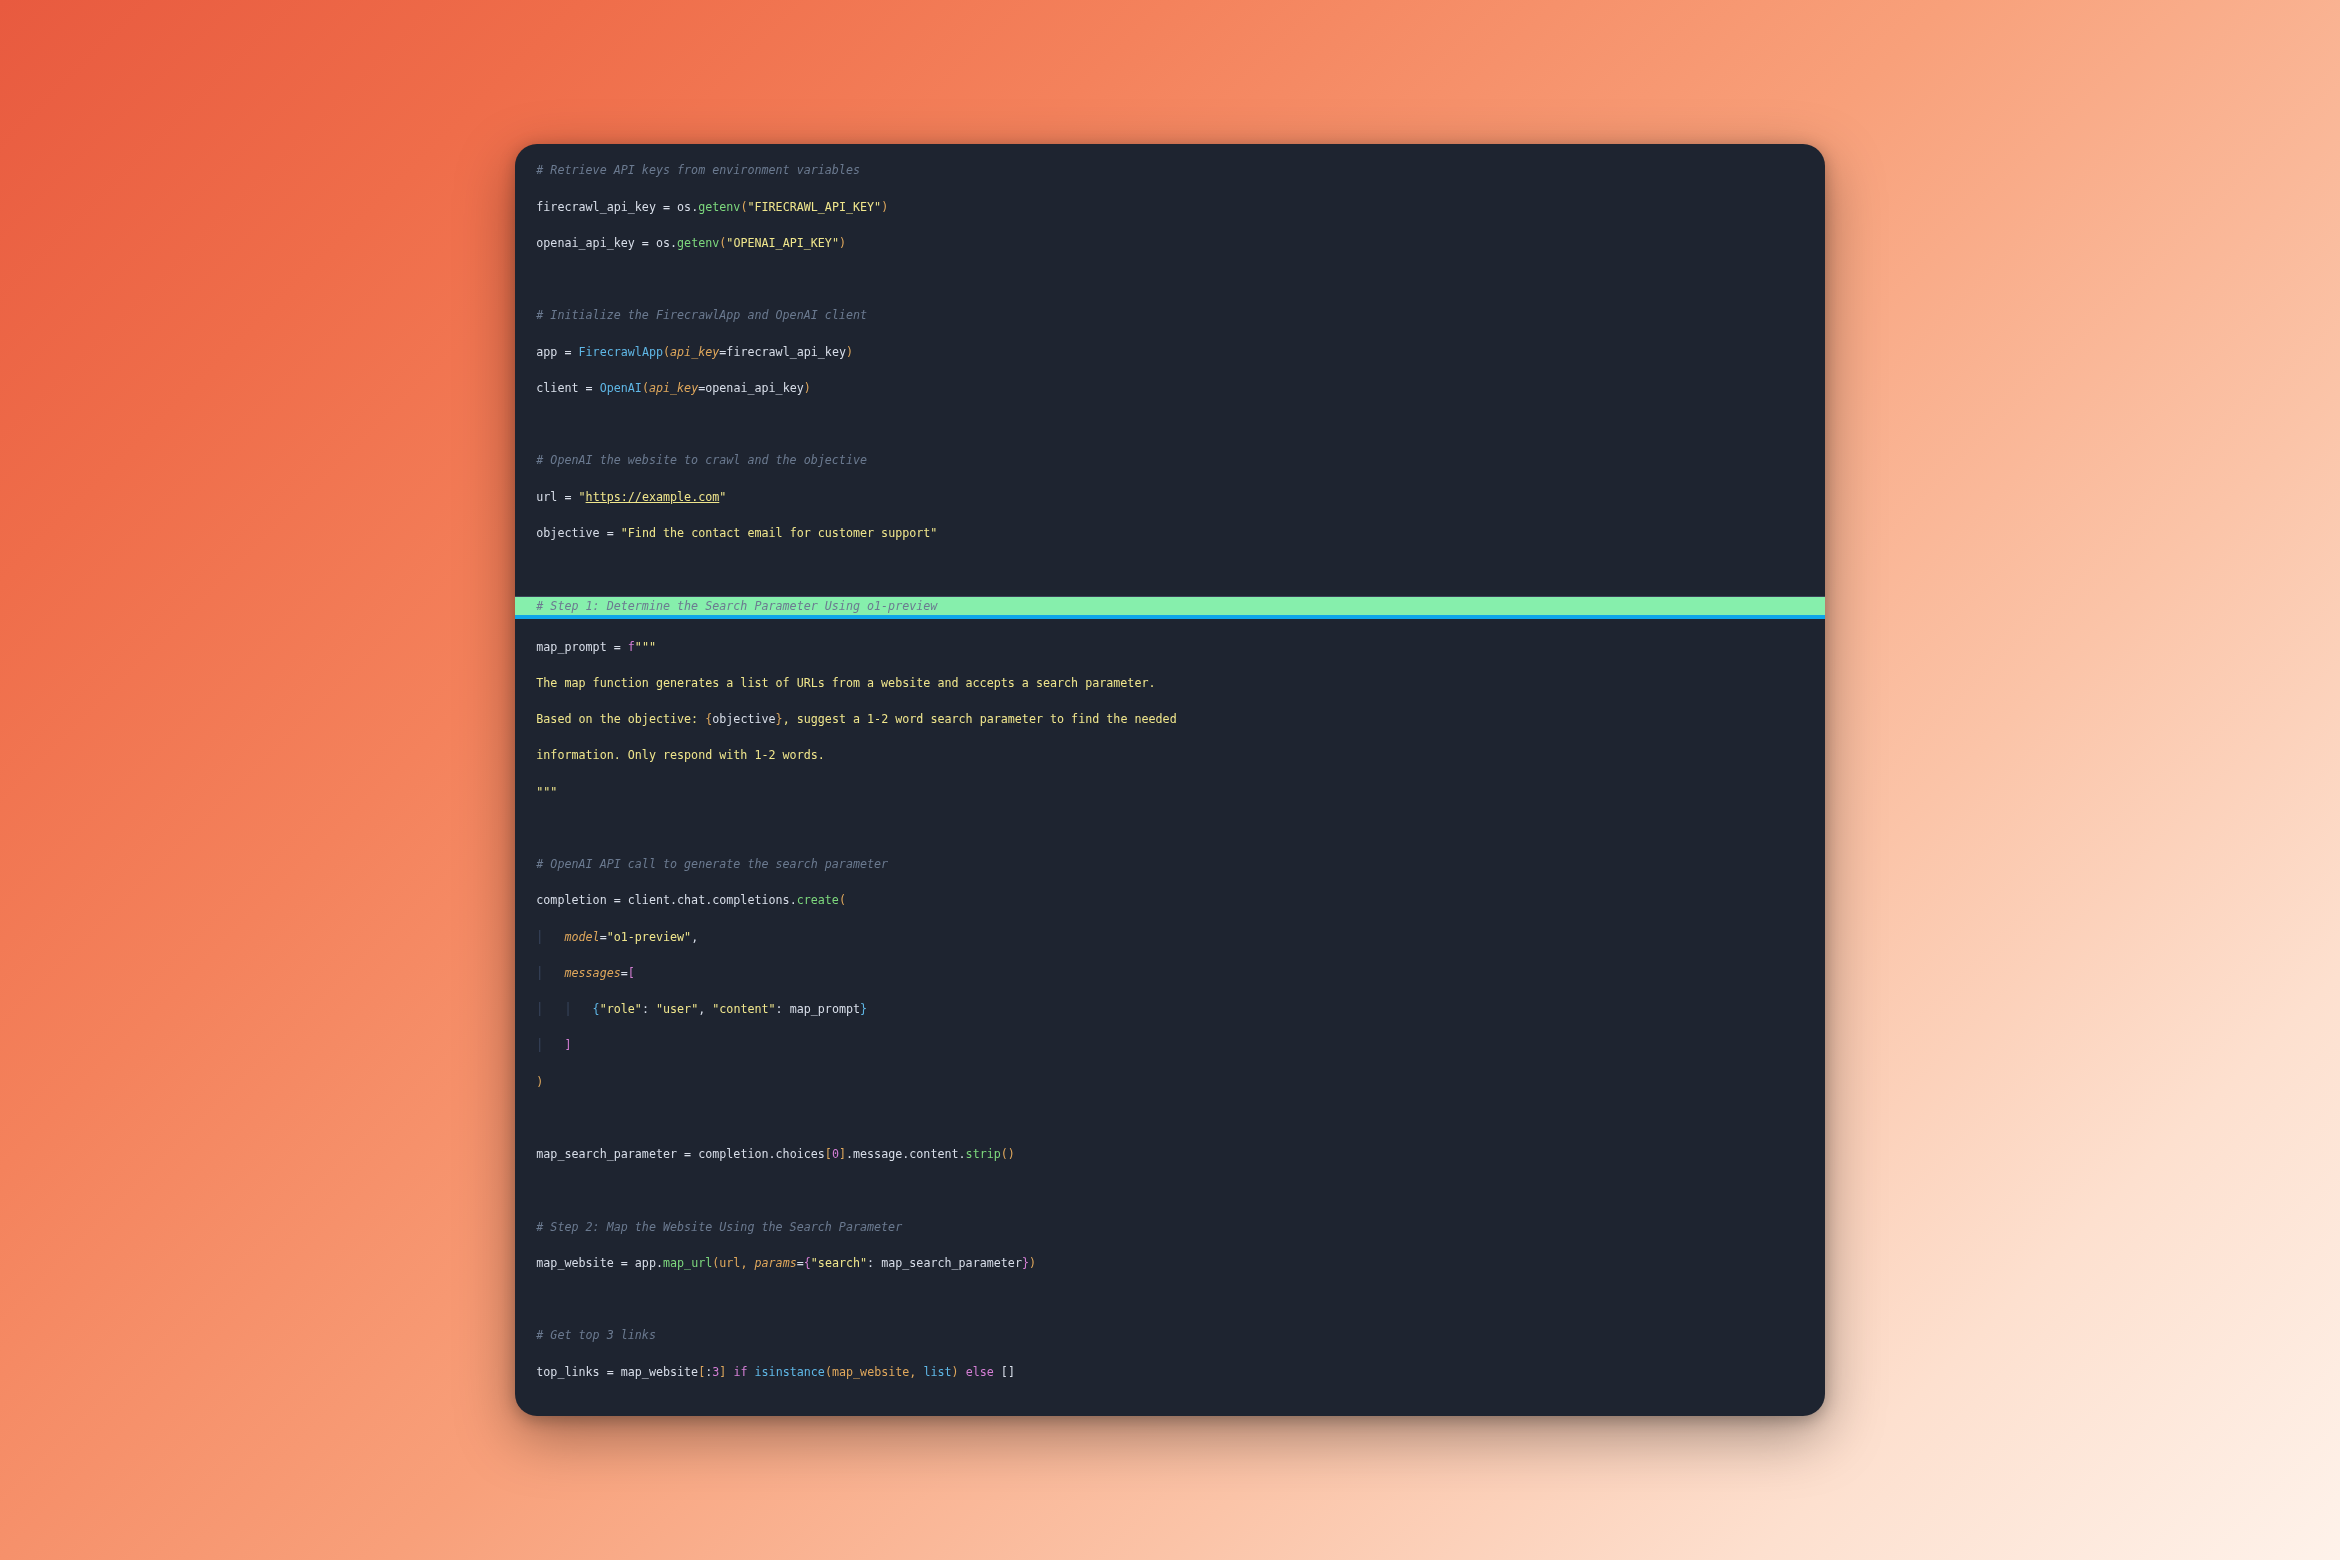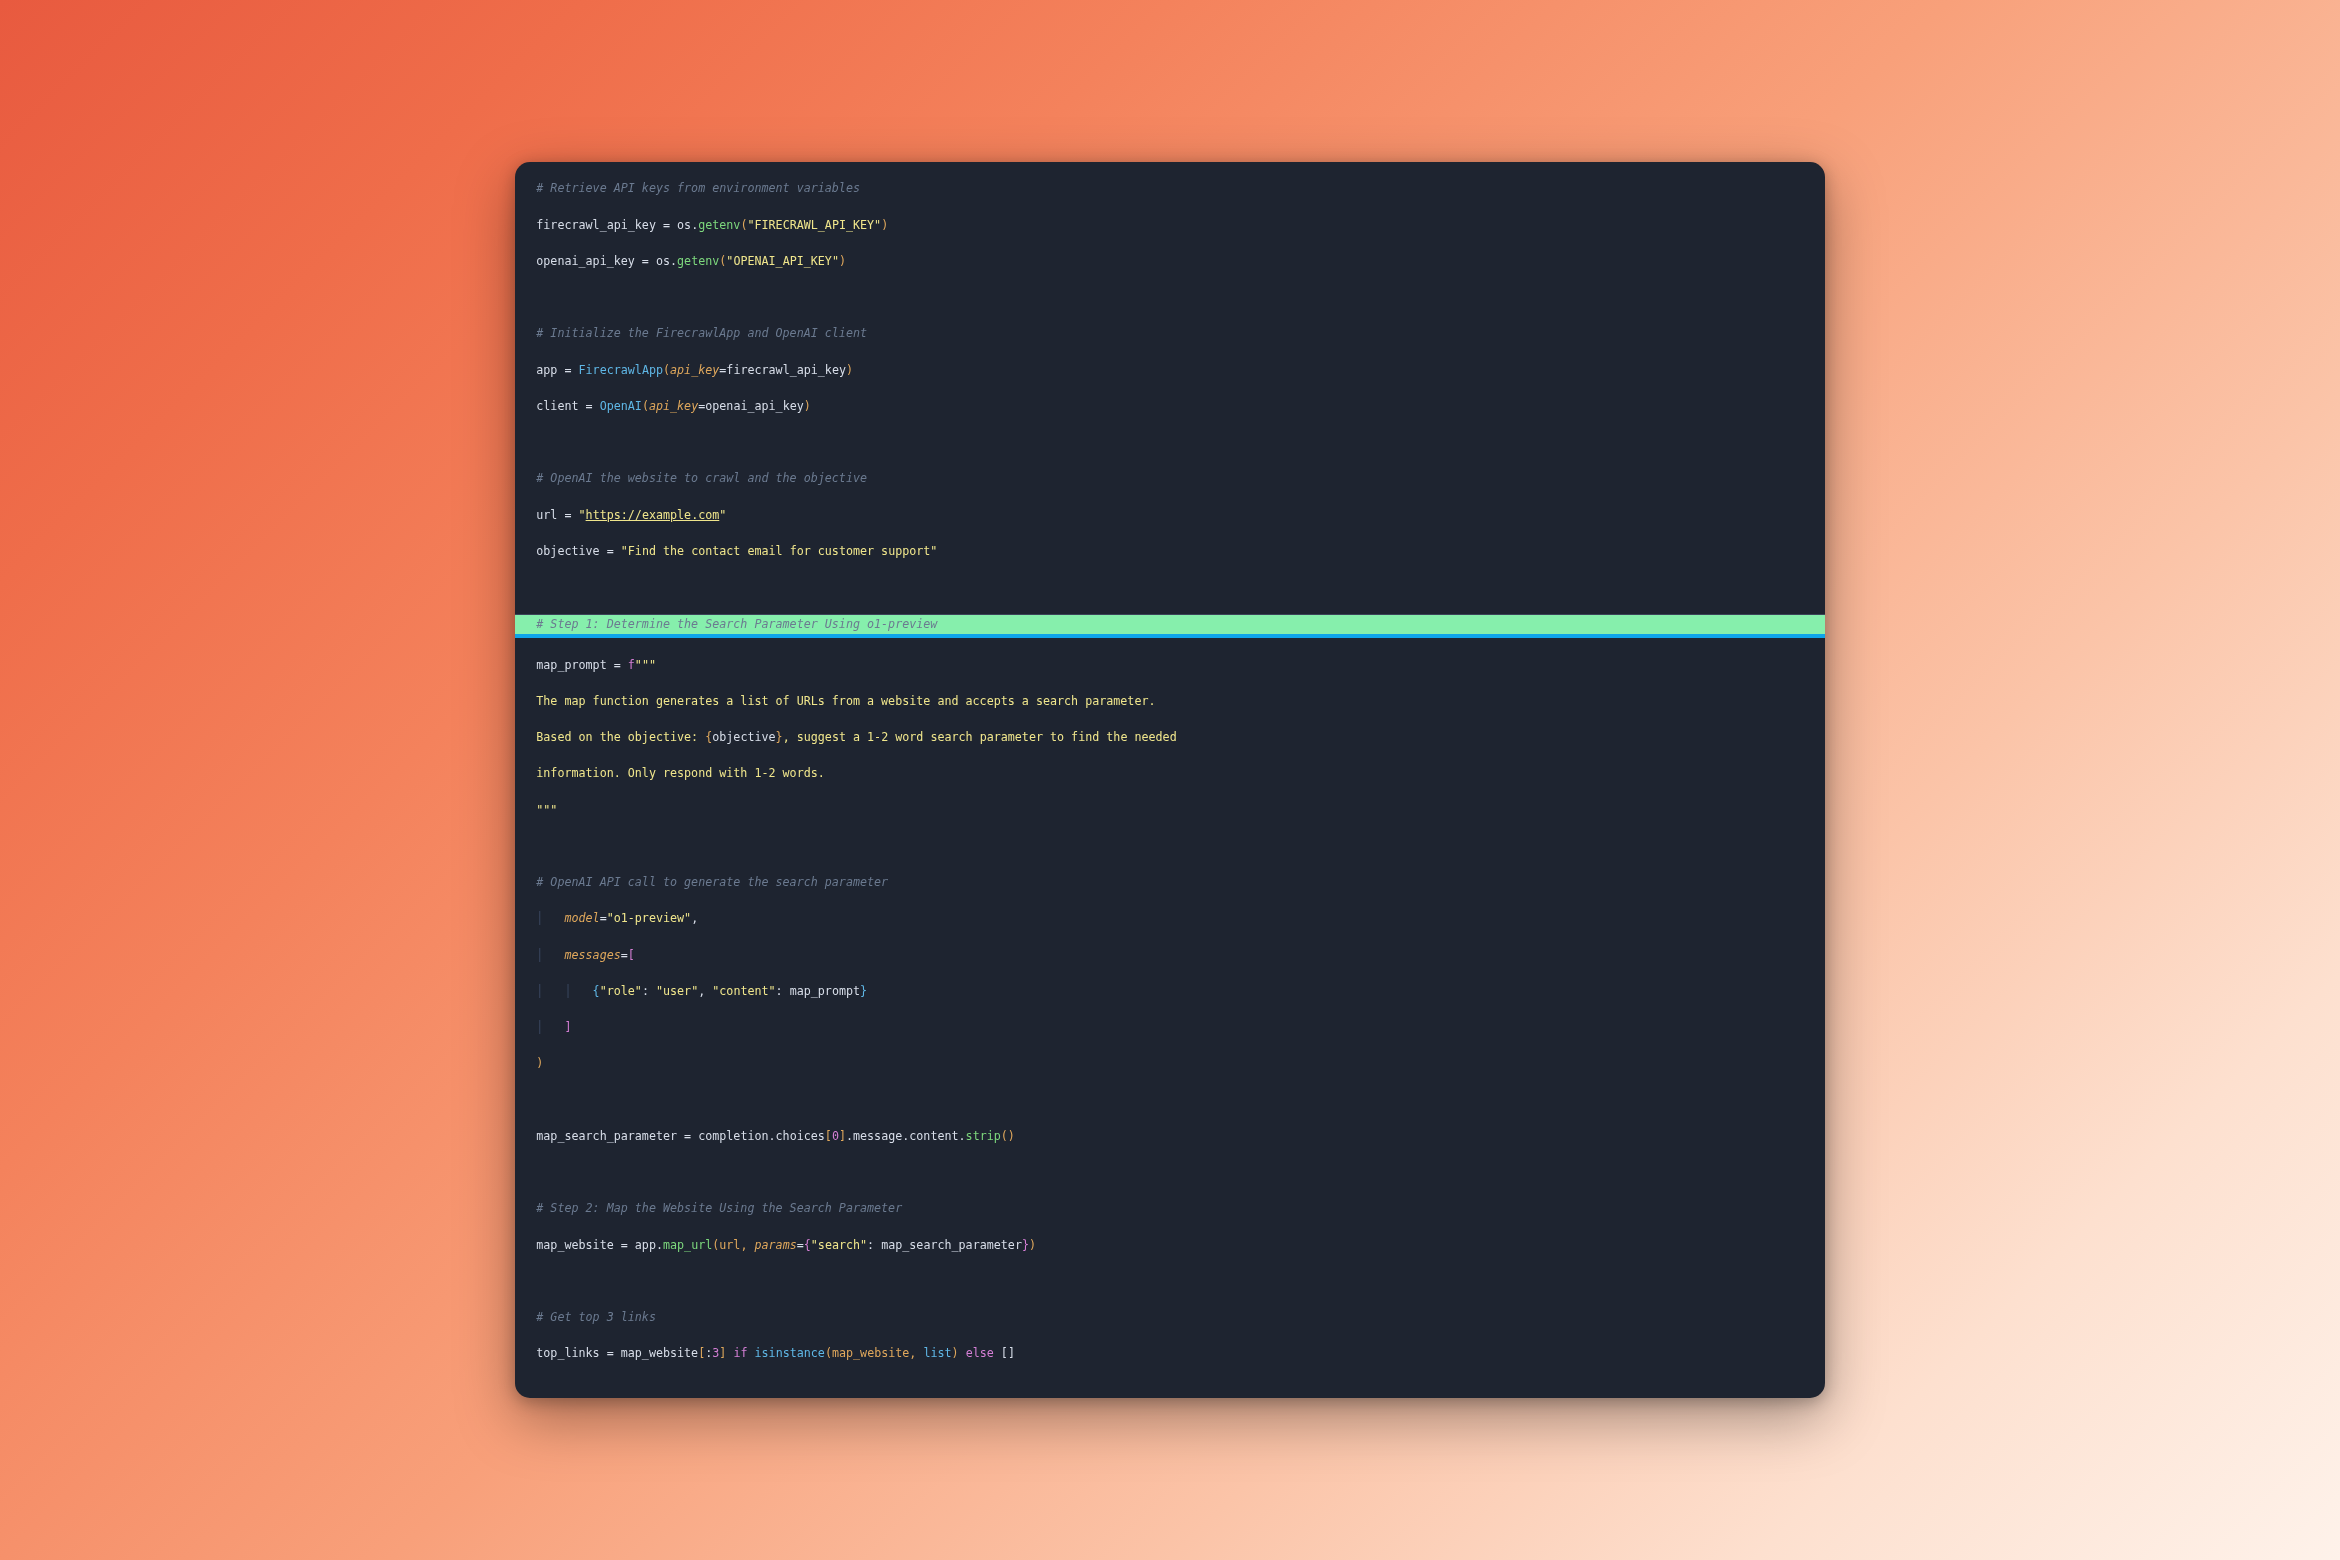--- a/index.html
+++ b/index.html
@@ -7,21 +7,21 @@
   body {
     background: linear-gradient(135deg, #e85a3f 0%, #ef6d4a 15%, #f4825c 30%, #f8a07a 50%, #fbc4a8 70%, #fde0cf 85%, #fef2ea 100%);
     display: flex;
     align-items: center;
     justify-content: center;
     font-family: ui-monospace, "SF Mono", Menlo, Monaco, Consolas, monospace;
   }
   .editor-window {
     width: 56%;
     background: #1e2430;
-    border-radius: 15px;
+    border-radius: 22px;
     box-shadow: 0 19.5px 59px rgba(0,0,0,0.35), 0 3.9px 15.6px rgba(0,0,0,0.25);
     overflow: hidden;
     padding: 17.6px 0 17.6px 0;
   }
   pre.code {
     font-family: inherit;
     font-size: 11.7px;
     line-height: 1.55;
     color: #d8dee9;
     white-space: pre;
@@ -65,20 +65,21 @@
 <span class="ln"><span class="v">objective </span><span class="op">=</span><span class="v"> </span><span class="s">"Find the contact email for customer support"</span></span>
 <span class="ln"> </span>
 <span class="ln hl"><span class="c"># Step 1: Determine the Search Parameter Using o1-preview</span></span>
 <span class="ln"><span class="v">map_prompt </span><span class="op">=</span><span class="v"> </span><span class="kw">f</span><span class="s">"""</span></span>
 <span class="ln"><span class="s">The map function generates a list of URLs from a website and accepts a search parameter.</span></span>
 <span class="ln"><span class="s">Based on the objective: </span><span class="br">{</span><span class="v">objective</span><span class="br">}</span><span class="s">, suggest a 1-2 word search parameter to find the needed</span></span>
 <span class="ln"><span class="s">information. Only respond with 1-2 words.</span></span>
 <span class="ln"><span class="s">"""</span></span>
 <span class="ln"> </span>
 <span class="ln"><span class="c"># OpenAI API call to generate the search parameter</span></span>
+<span class="ln"><span class="v">completion </span><span class="op">=</span><span class="v"> client.chat.completions.</span><span class="fn">create</span><span class="br">(</span></span>
 <span class="ln"><span class="guide">│   </span><span class="pa">model</span><span class="op">=</span><span class="s">"o1-preview"</span><span class="v">,</span></span>
 <span class="ln"><span class="guide">│   </span><span class="pa">messages</span><span class="op">=</span><span class="br2">[</span></span>
 <span class="ln"><span class="guide">│   │   </span><span class="rb3">{</span><span class="s">"role"</span><span class="v">: </span><span class="s">"user"</span><span class="v">, </span><span class="s">"content"</span><span class="v">: map_prompt</span><span class="rb3">}</span></span>
 <span class="ln"><span class="guide">│   </span><span class="br2">]</span></span>
 <span class="ln"><span class="br">)</span></span>
 <span class="ln"> </span>
 <span class="ln"><span class="v">map_search_parameter </span><span class="op">=</span><span class="v"> completion.choices</span><span class="br">[</span><span class="n">0</span><span class="br">]</span><span class="v">.message.content.</span><span class="fn">strip</span><span class="br">()</span></span>
 <span class="ln"> </span>
 <span class="ln"><span class="c"># Step 2: Map the Website Using the Search Parameter</span></span>
 <span class="ln"><span class="v">map_website </span><span class="op">=</span><span class="v"> app.</span><span class="fn">map_url</span><span class="br">(url, </span><span class="pa">params</span><span class="op">=</span><span class="br2">{</span><span class="s">"search"</span><span class="v">: map_search_parameter</span><span class="br2">}</span><span class="br">)</span></span>

